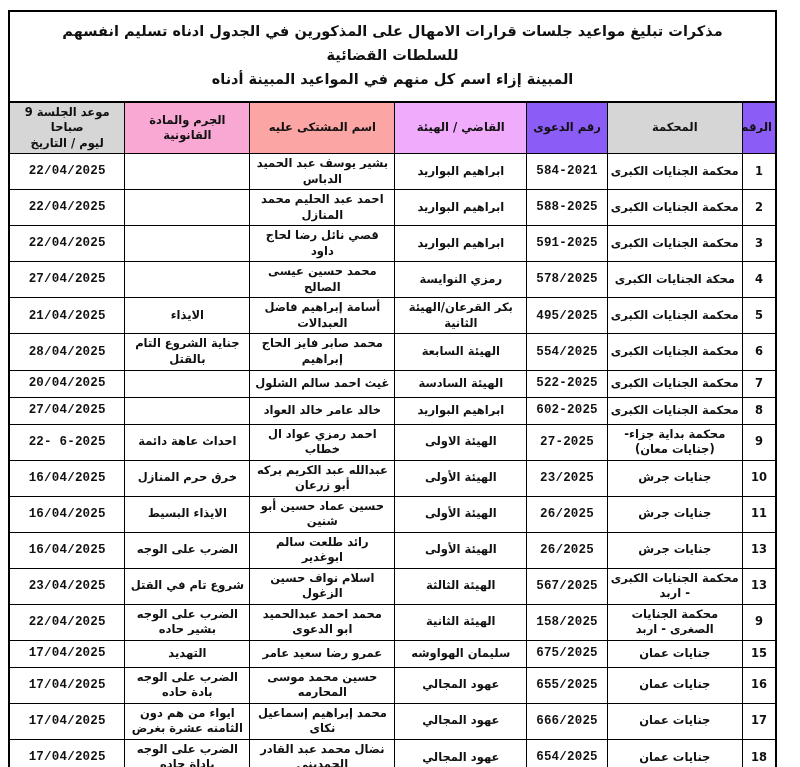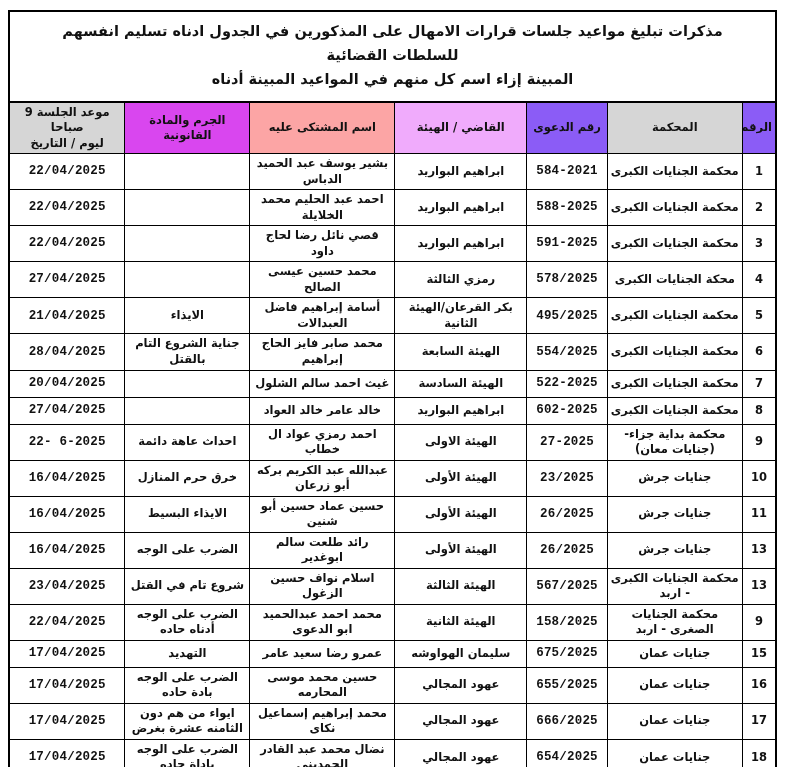--- a/index.html
+++ b/index.html
@@ -81,58 +81,58 @@
       <col style="width:16.3%">
       <col style="width:15.1%">
     </colgroup>
     <thead>
       <tr>
         <th style="background: #8b5cf6;">الرقم</th>
         <th style="background: rgb(214, 214, 214);">المحكمة</th>
         <th style="background: #8b5cf6;">رقم الدعوى</th>
         <th style="background: #f0abfc;">القاضي / الهيئة</th>
         <th style="background: #fca5a5;">اسم المشتكى عليه</th>
-        <th style="background: #d946ef;">الجرم والمادة القانونية</th>
+        <th style="background: #f9a8d4;">الجرم والمادة القانونية</th>
         <th style="background: rgb(214, 214, 214);">موعد الجلسة 9 صباحا
 ليوم / التاريخ</th>
       </tr>
     </thead>
     <tbody>
         <tr>
       <td>1</td>
       <td>محكمة الجنايات الكبرى</td>
       <td class="ltr">584-2021</td>
       <td>ابراهيم البواريد</td>
       <td>بشير يوسف عبد الحميد الدباس</td>
       <td></td>
       <td class="ltr">22/04/2025</td>
     </tr>
         <tr>
       <td>2</td>
       <td>محكمة الجنايات الكبرى</td>
       <td class="ltr">588-2025</td>
       <td>ابراهيم البواريد</td>
-      <td>احمد عبد الحليم محمد الخلايلة</td>
+      <td>احمد عبد الحليم محمد المنازل</td>
       <td></td>
       <td class="ltr">22/04/2025</td>
     </tr>
         <tr>
       <td>3</td>
       <td>محكمة الجنايات الكبرى</td>
       <td class="ltr">591-2025</td>
       <td>ابراهيم البواريد</td>
       <td>قصي نائل رضا لحاج داود</td>
       <td></td>
       <td class="ltr">22/04/2025</td>
     </tr>
         <tr>
       <td>4</td>
       <td>محكة الجنايات الكبرى</td>
       <td class="ltr">578/2025</td>
-      <td>رمزي الثالثة</td>
+      <td>رمزي النوايسة</td>
       <td>محمد حسين عيسى الصالح</td>
       <td></td>
       <td class="ltr">27/04/2025</td>
     </tr>
         <tr>
       <td>5</td>
       <td>محكمة الجنايات الكبرى</td>
       <td class="ltr">495/2025</td>
       <td>بكر القرعان/الهيئة الثانية</td>
       <td>أسامة إبراهيم فاضل العبدالات</td>
@@ -210,21 +210,21 @@
       <td>اسلام نواف حسين الزغول</td>
       <td>شروع تام في القتل</td>
       <td class="ltr">23/04/2025</td>
     </tr>
         <tr>
       <td>9</td>
       <td>محكمة الجنايات الصغرى - اربد</td>
       <td class="ltr">158/2025</td>
       <td>الهيئة الثانية</td>
       <td>محمد احمد عبدالحميد ابو الدعوى</td>
-      <td>الضرب على الوجه أدناه حاده</td>
+      <td>الضرب على الوجه بشير حاده</td>
       <td class="ltr">22/04/2025</td>
     </tr>
         <tr>
       <td>15</td>
       <td>جنايات عمان</td>
       <td class="ltr">675/2025</td>
       <td>سليمان الهواوشه</td>
       <td>عمرو رضا سعيد عامر</td>
       <td>التهديد</td>
       <td class="ltr">17/04/2025</td>

